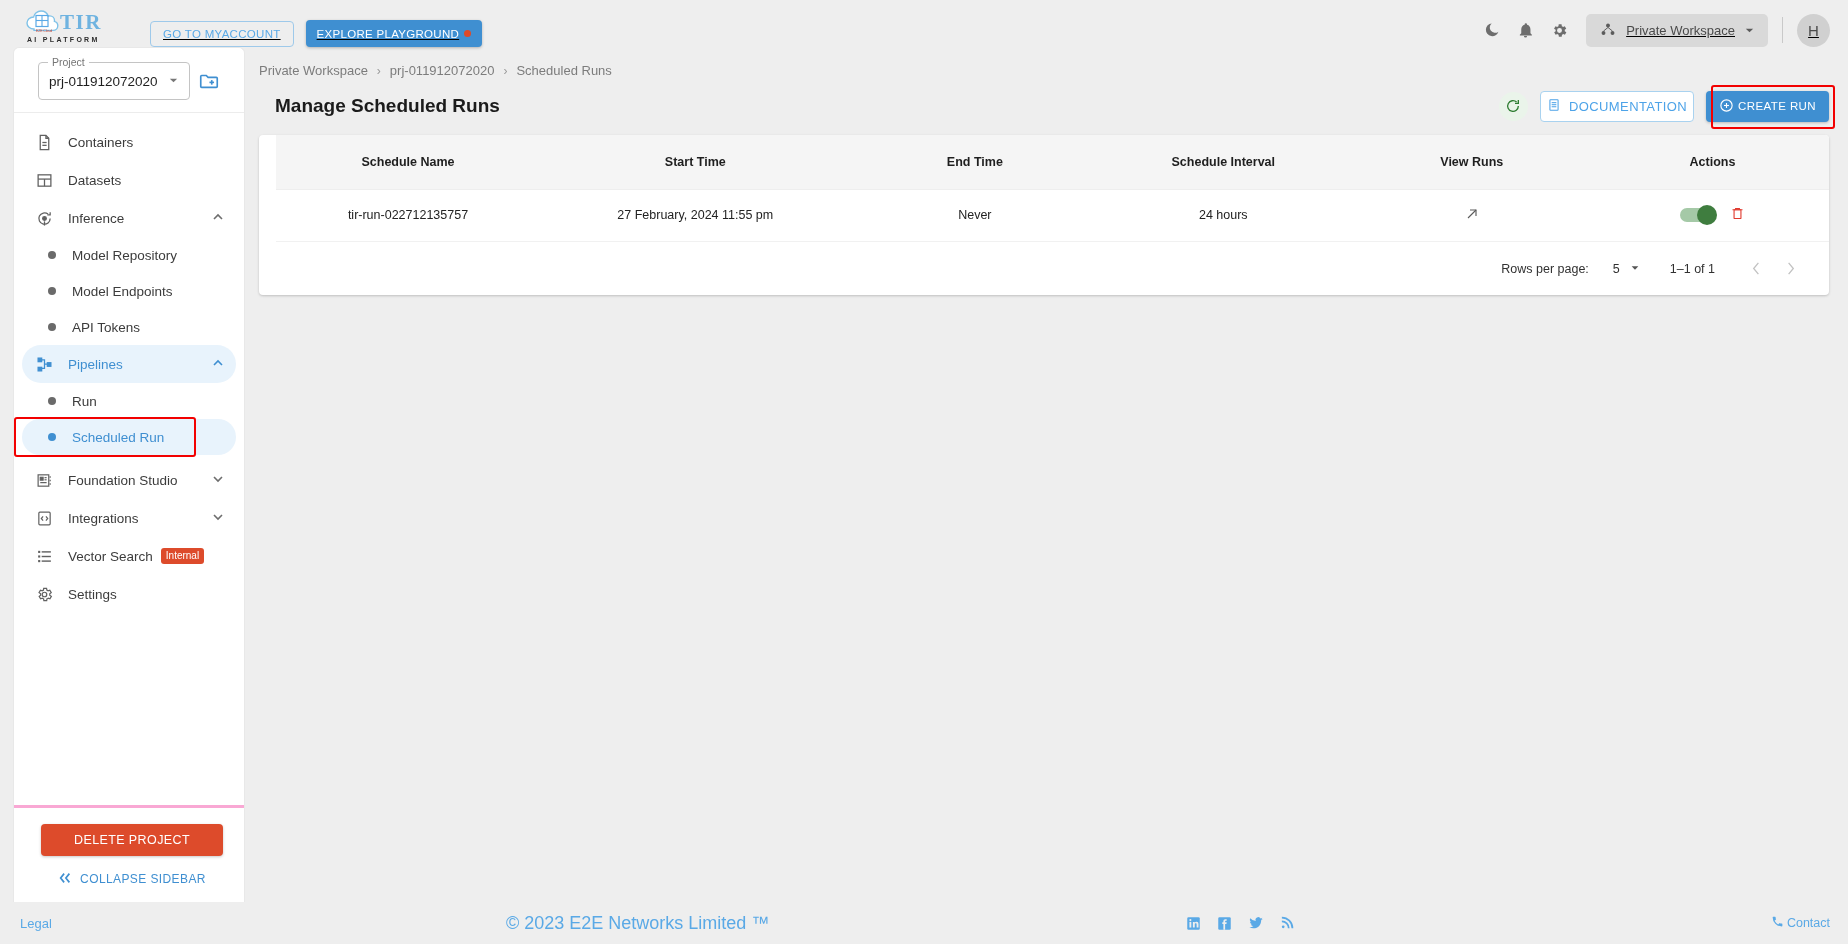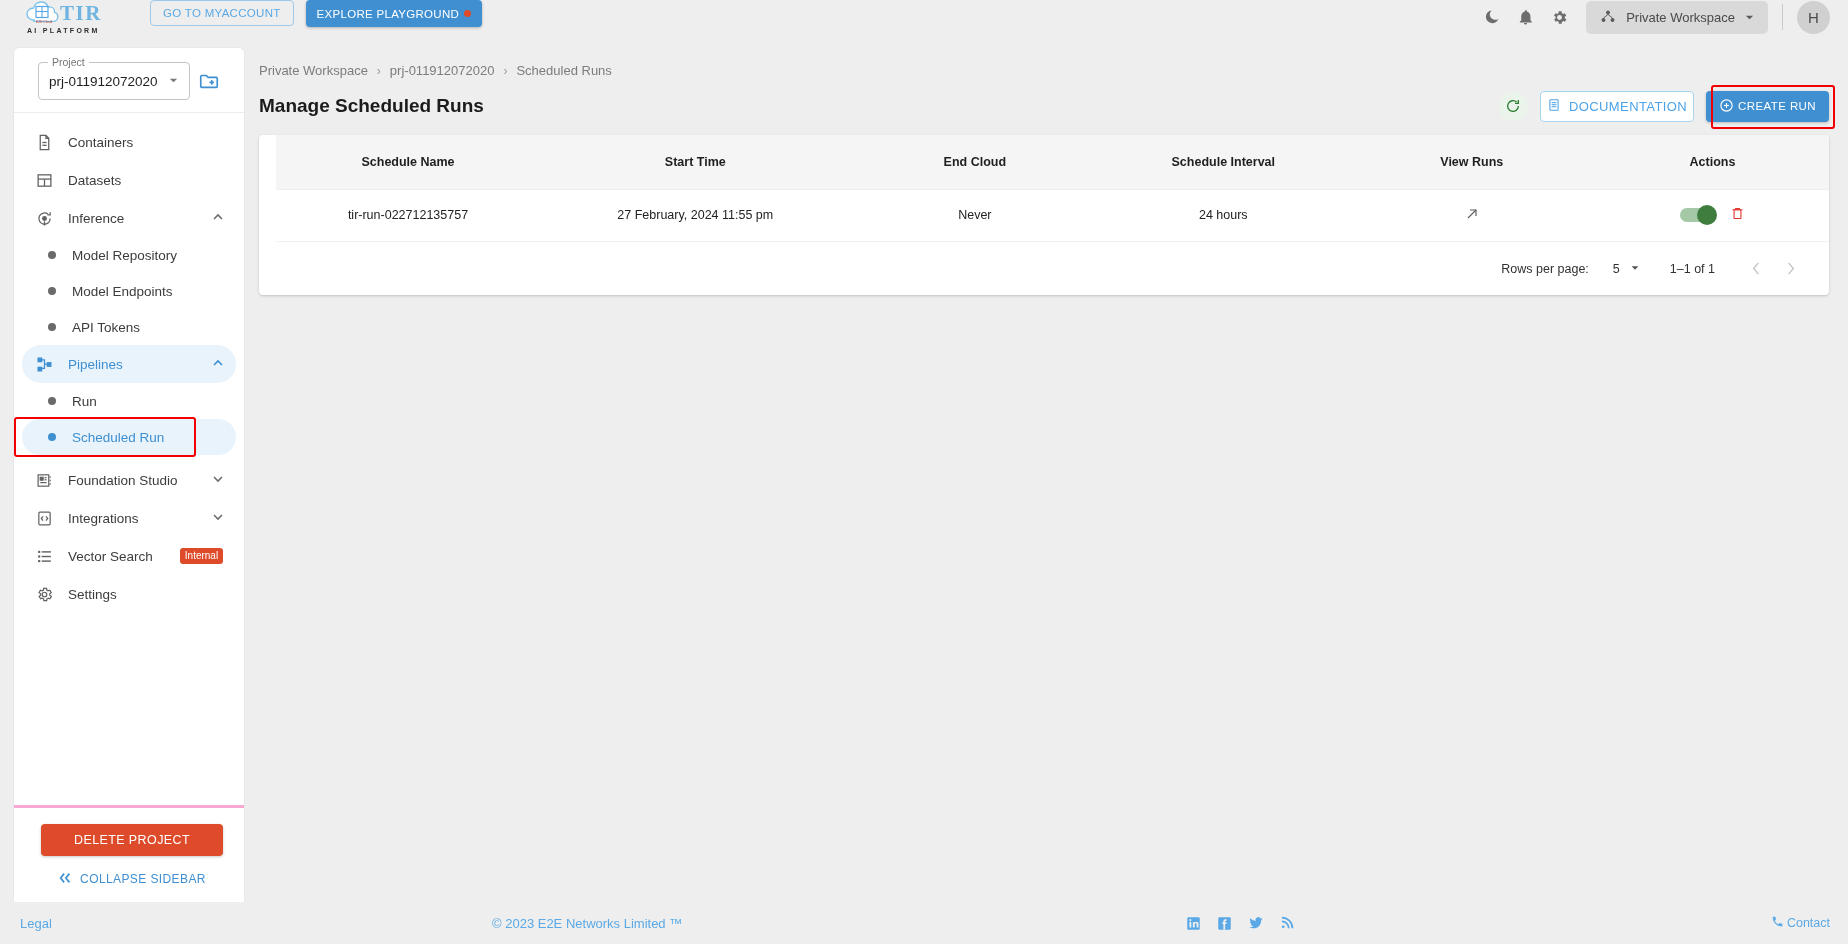--- a/index.html
+++ b/index.html
@@ -7,21 +7,21 @@
     width: 1848px; height: 944px;
     font-family: "Liberation Sans", sans-serif;
     background: #eeeeee;
     overflow: hidden;
   }
   .app { position: relative; width: 1848px; height: 944px; }
 
   
   .topbar {
     position: absolute; top: 0; left: 0; width: 1848px; height: 47px;
-    background: #eeeeee; display: flex; align-items: flex-start;
+    background: #eeeeee; display: flex; align-items: flex-end; text-decoration: underline;
   }
   .logo-wrap { display: flex; align-items: center; margin-left: 22px; }
   .logo-svg { display: block; }
   .btn-myaccount {
     margin-left: 28px; height: 26px; padding: 0 12px;
     border: 1px solid #9ec9ea; border-radius: 4px; background: transparent;
     color: #5aa9e6; font-size: 11.5px; font-weight: 500; letter-spacing: .3px;
     font-family: "Liberation Sans", sans-serif; cursor: pointer;
     display: flex; align-items: center;
   }
@@ -98,21 +98,21 @@
   .nav-sub.selected { background: #e8f3fc; color: #3f8fd1; }
   .nav-sub.selected .dot { background: #3f8fd1; }
 
   .hl-red {
     position: absolute; border: 2.5px solid #f20000; border-radius: 3px;
     pointer-events: none;
   }
 
   .badge-internal {
     background: #dd4b2b; color: #fff; font-size: 10px; border-radius: 3px;
-    padding: 2px 5px; margin-left: 27px; line-height: 1.2;
+    padding: 2px 5px; margin-left: 8px; line-height: 1.2;
   }
 
   .side-bottom { border-top: 3px solid #f9a8d4; padding: 16px 0 0 6px; }
   .btn-delete {
     display: block; width: 182px; height: 32px; margin: 0 auto;
     background: #dd4b2b; color: #fff; border: none; border-radius: 4px;
     font-size: 12.5px; letter-spacing: .4px; cursor: pointer;
     font-family: "Liberation Sans", sans-serif;
     box-shadow: 0 1px 3px rgba(0,0,0,.22);
   }
@@ -122,21 +122,21 @@
   }
 
   
   .main { position: absolute; left: 245px; top: 47px; width: 1603px; height: 855px; }
   .breadcrumb { display: flex; align-items: center; gap: 9px; padding: 16px 0 0 14px; font-size: 13px; color: #7c7c7c; }
   .crumb { cursor: pointer; }
   .crumb-sep { color: #9b9b9b; font-size: 12px; }
   .crumb.last { color: #7c7c7c; }
 
   .title-row { display: flex; align-items: center; padding: 12px 0 0 14px; height: 44px; }
-  .page-title { font-size: 19px; font-weight: bold; color: #1b1b1b; }
+  .page-title { font-size: 19px; font-weight: bold; color: #1b1b1b; margin-left: 16px; }
   .actions-right { margin-left: auto; display: flex; align-items: center; gap: 12px; padding-right: 19px; position: relative; }
   .refresh-btn {
     width: 29px; height: 29px; border-radius: 50%; background: #eaf4ea;
     display: flex; align-items: center; justify-content: center; color: #2e7d32; cursor: pointer;
   }
   .btn-doc {
     height: 31px; padding: 0 6px; border: 1px solid #a9d2ef; border-radius: 4px;
     background: #fff; color: #4da3e8; font-size: 13px; letter-spacing: .4px;
     display: flex; align-items: center; gap: 8px; cursor: pointer;
     font-family: "Liberation Sans", sans-serif;
@@ -181,21 +181,21 @@
   .pg-count { font-size: 12.5px; color: #313131; margin-left: 30px; }
   .pg-btn { width: 34px; height: 34px; display:flex; align-items:center; justify-content:center; color:#c2c2c2; cursor:pointer; font-size: 16px; }
   .pg-btn.first { margin-left: 24px; }
 
   
   .footer {
     position: absolute; left: 0; bottom: 0; width: 1848px; height: 42px;
     background: #eeeeee; display: flex; align-items: center;
   }
   .f-legal { color: #5aa9e6; font-size: 13px; margin-left: 20px; cursor: pointer; }
-  .f-copy { color: #5aa9e6; font-size: 13px; position: absolute; left: 492px; }
+  .f-copy { color: #5aa9e6; font-size: 18px; position: absolute; left: 506px; }
   .f-social { position: absolute; left: 1186px; display: flex; gap: 16px; align-items: center; }
   .f-social span { color: #5aa9e6; cursor: pointer; display:flex; }
   .f-contact { margin-left: auto; margin-right: 18px; color: #5aa9e6; font-size: 12.5px; display: flex; align-items: center; gap: 3px; cursor: pointer; }
 </style>
 </head>
 <body>
 
 <div class="app">
 
   <div class="topbar">
@@ -490,21 +490,21 @@
         <div class="hl-red" style="right:13px; top:-6px; width:124px; height:44px;"></div>
       </div>
     </div>
 
     <div class="card">
       <table>
         <thead>
           <tr>
             <th style="width:17%">Schedule Name</th>
             <th style="width:20%">Start Time</th>
-            <th style="width:16%">End Cloud</th>
+            <th style="width:16%">End Time</th>
             <th style="width:16%">Schedule Interval</th>
             <th style="width:16%">View Runs</th>
             <th style="width:15%">Actions</th>
           </tr>
         </thead>
         <tbody>
           <tr>
             <td>tir-run-022712135757</td>
             <td>27 February, 2024 11:55 pm</td>
             <td>Never</td>

